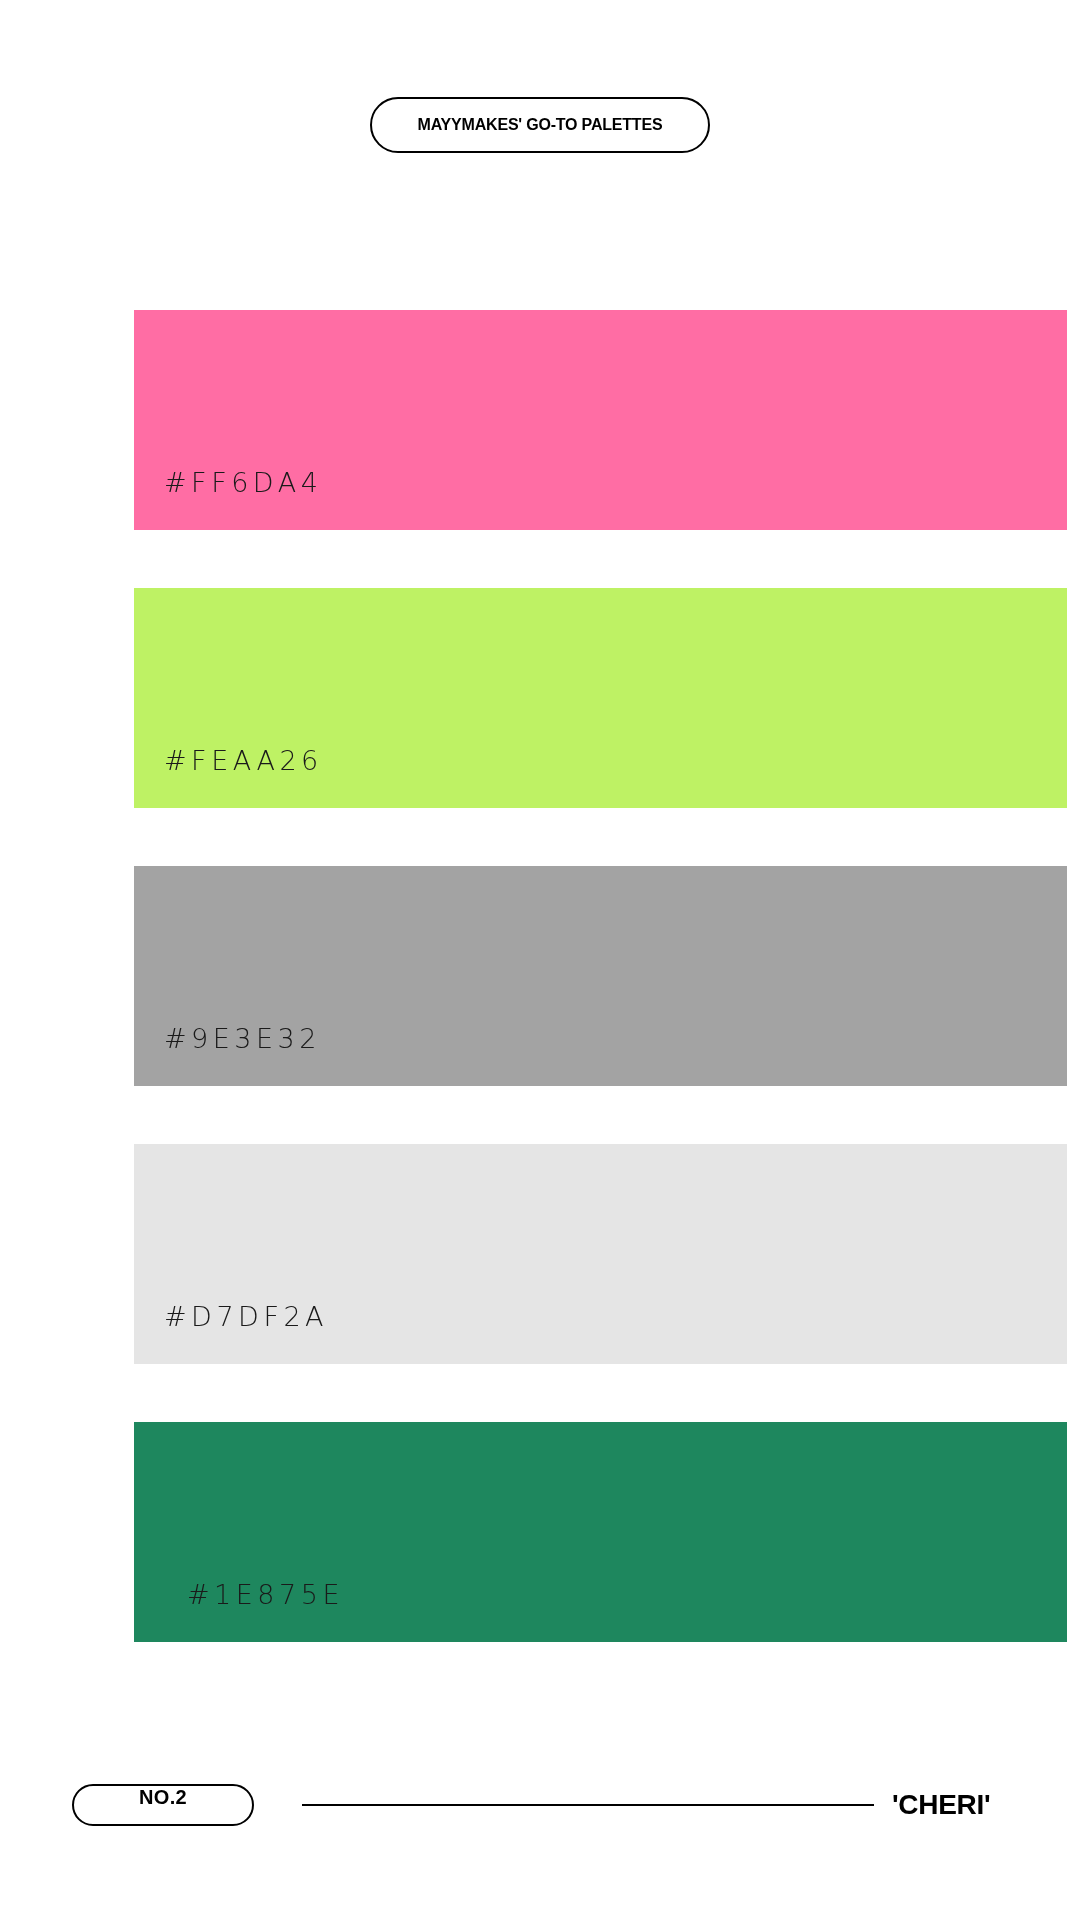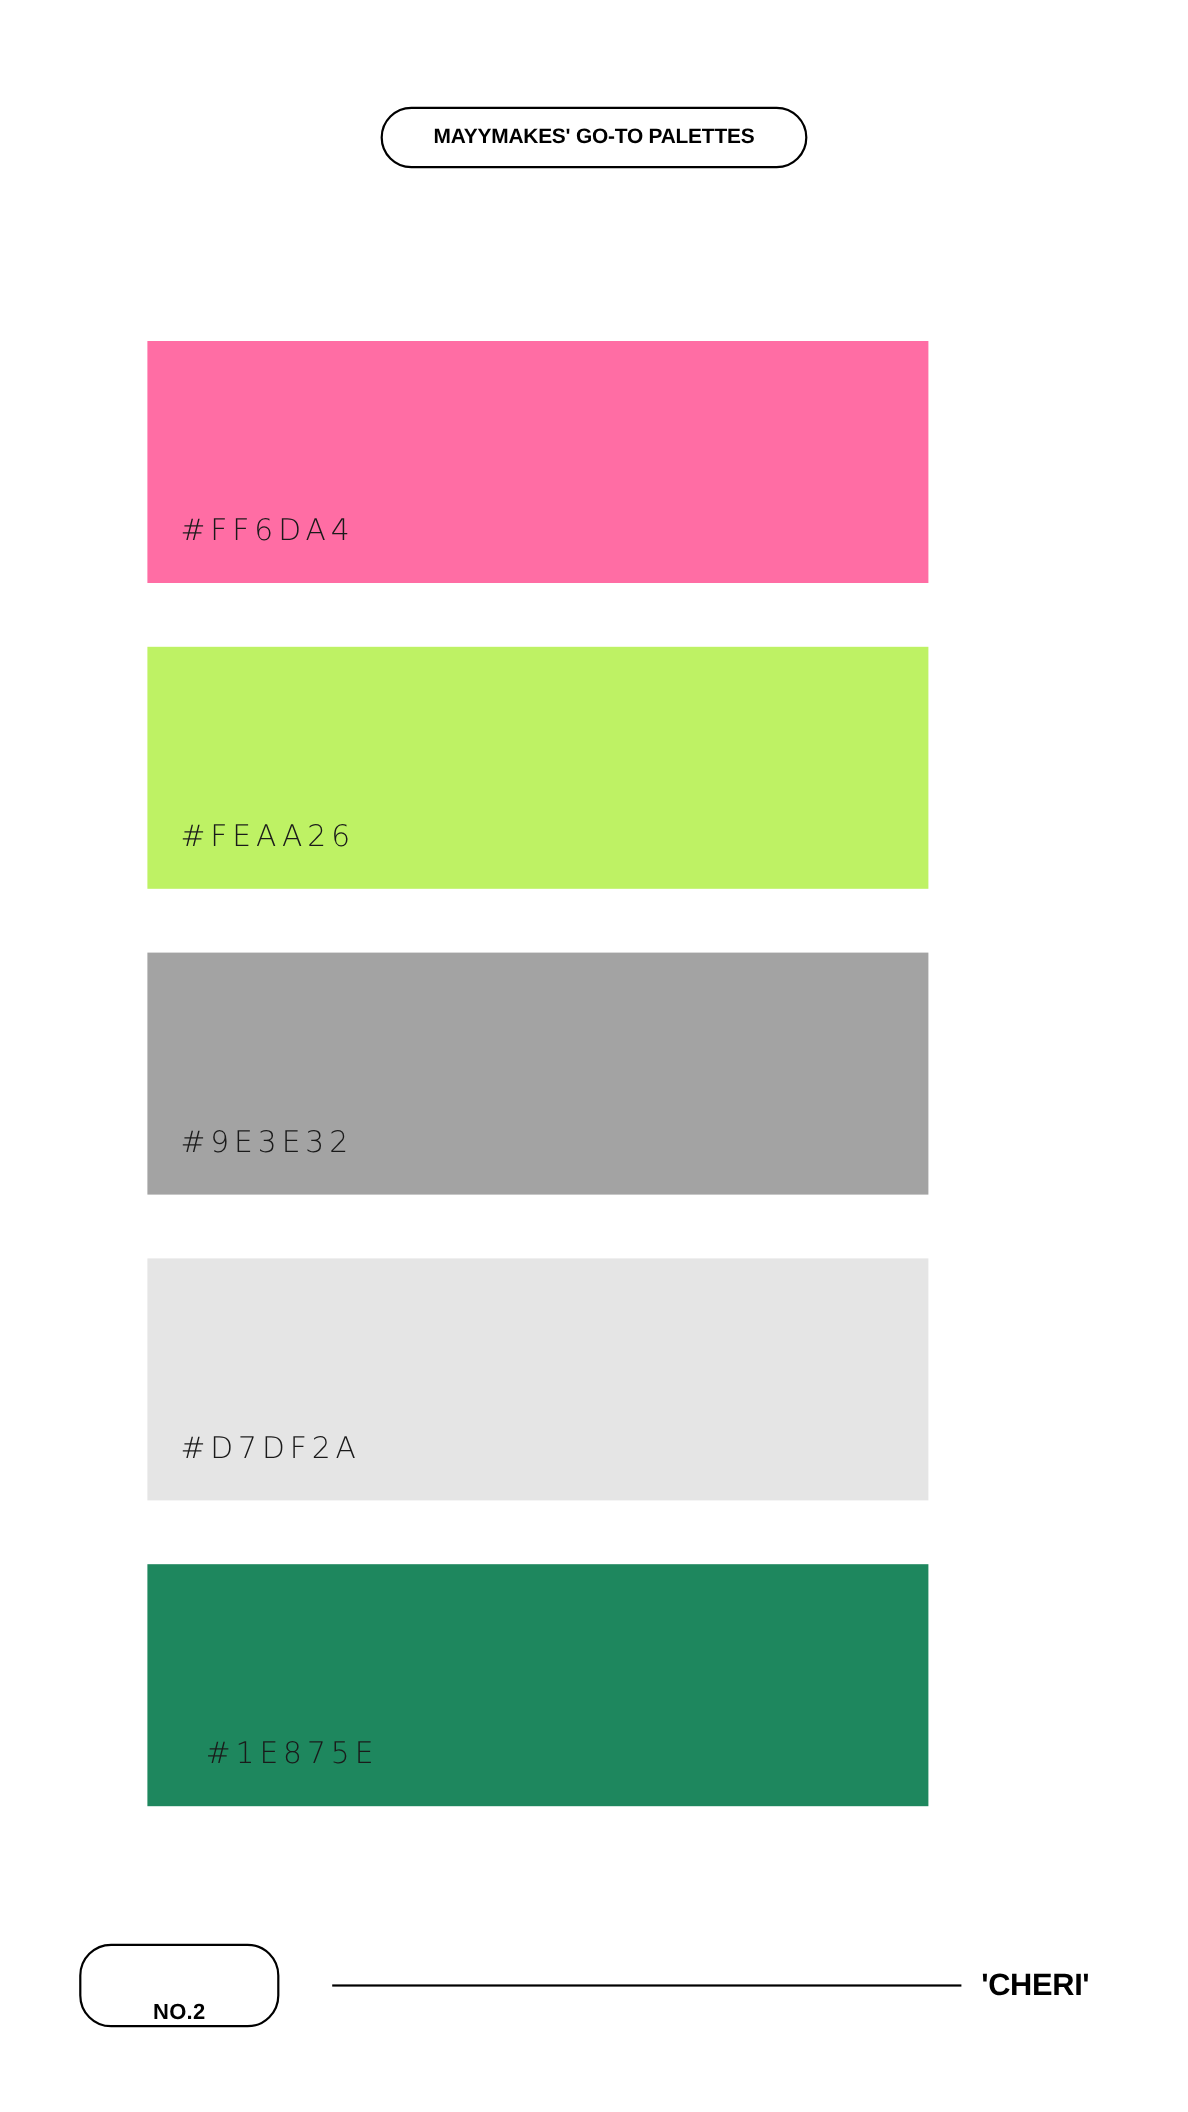--- a/index.html
+++ b/index.html
@@ -37,39 +37,39 @@
     justify-content: center;
     height: 56px;
     padding: 0 46px;
     border: 2.5px solid #000000;
     border-radius: 28px;
     background: #ffffff;
   }
 
   .title-pill-text {
     font-family: "Liberation Sans", sans-serif;
-    font-size: 19px;
+    font-size: 16px;
     font-weight: bold;
     letter-spacing: -0.2px;
     color: #000000;
     white-space: nowrap;
     text-align: center;
   }
 
   
   .swatch-stack {
     position: absolute;
     top: 310px;
     left: 134px;
     width: 811px;
   }
 
   .swatch {
     position: relative;
-    width: 710px;
+    width: 933px;
     height: 220px;
     margin-bottom: 58px;
     display: flex;
     align-items: flex-end;
   }
 
   .swatch:last-child { margin-bottom: 0; padding-left: 23px; }
 
   .swatch-label {
     font-family: "DejaVu Sans", sans-serif;
@@ -88,24 +88,24 @@
     left: 0;
     top: 1760px;
     width: 1080px;
     height: 90px;
     display: flex;
     align-items: center;
   }
 
   .footer-pill {
     display: inline-flex;
-    align-items: flex-end;
+    align-items: flex-start;
     justify-content: center;
     margin-left: 72px;
-    height: 76px;
+    height: 42px;
     min-width: 182px;
     padding: 0 26px;
     border: 2.5px solid #000000;
     border-radius: 29px;
     background: #ffffff;
   }
 
   .footer-pill-text {
     font-family: "Liberation Sans", sans-serif;
     font-size: 20px;

